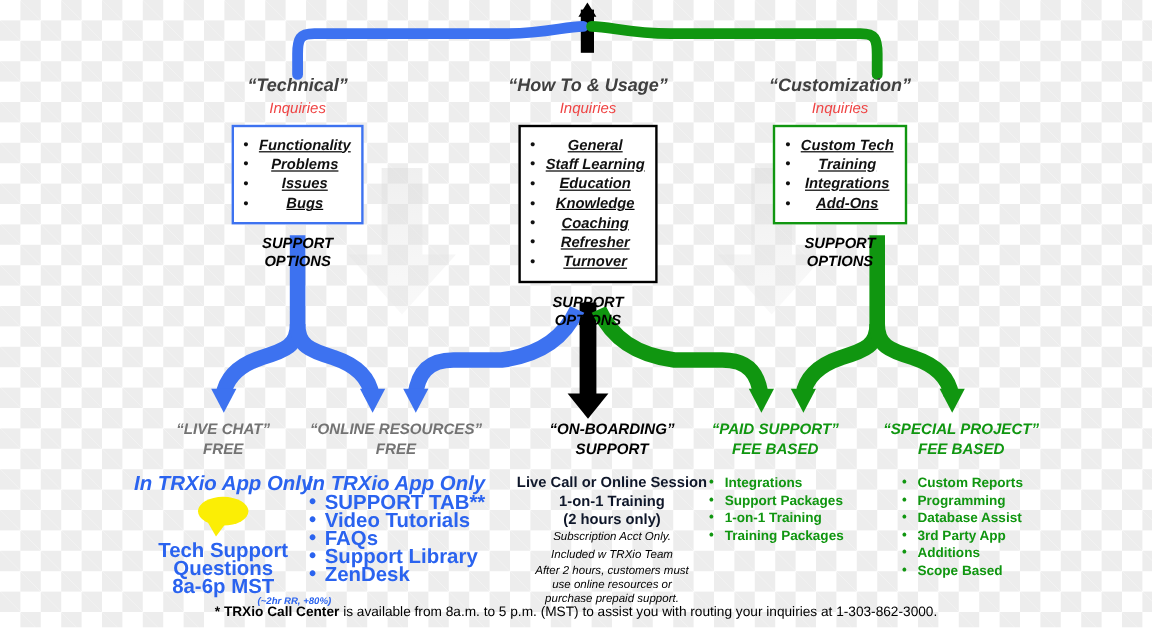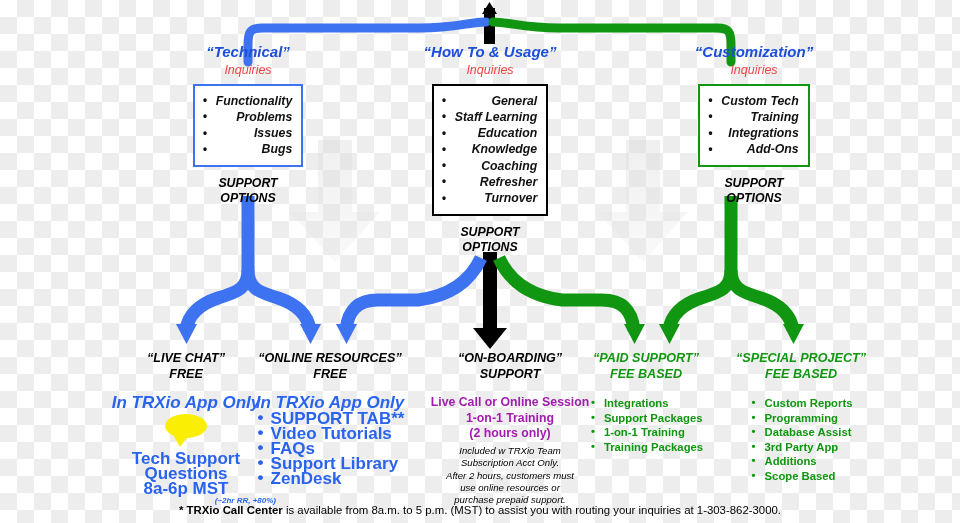--- a/index.html
+++ b/index.html
@@ -20,58 +20,58 @@
     background-position:0 0, 17px 17px;
     background-color:#ffffff;
     z-index:0;
   }
   #flow{position:absolute;left:0;top:0;width:960px;height:523px;z-index:1;}
   .layer{position:absolute;left:0;top:0;width:960px;height:523px;z-index:2;}
   .node{position:absolute;text-align:center;}
 
   .hdr-title{
     font-family:"Liberation Sans", sans-serif;
-    font-style:italic;font-weight:bold;font-size:15px;color:#1d4ed8;
-    white-space:nowrap;line-height:1.1;
+    font-style:italic;font-weight:bold;font-size:15px;color:#404040;
+    white-space:nowrap;line-height:1.1;margin-top:20px;
   }
   .hdr-sub{
     font-family:"Liberation Sans", sans-serif;
     font-style:italic;font-size:12.5px;color:#ef4444;line-height:1.2;margin-top:2px;
   }
   .listbox{
     border:2.5px solid #000;background:#fff;
-    padding:7px 9px 7px 7px;display:inline-block;text-align:right;
+    padding:7px 9px 7px 7px;display:inline-block;text-align:center;text-decoration:underline;
   }
   .listbox.blue{border-color:#3d72f0;}
   .listbox.green{border-color:#109610;}
   .listbox ul{list-style:none;margin:0;padding:0;}
   .listbox li{
     font-style:italic;font-weight:bold;font-size:12.3px;color:#111;
     line-height:16.3px;white-space:nowrap;position:relative;padding-left:14px;
   }
   .listbox li:before{
     content:"\2022";position:absolute;left:1px;top:-0.5px;font-size:12px;font-weight:bold;
   }
   .supopt{
     font-style:italic;font-weight:bold;font-size:12.3px;color:#000;
     line-height:15px;white-space:nowrap;
   }
 
   .out-title{
     font-style:italic;font-weight:bold;font-size:12.6px;line-height:15.5px;
     white-space:nowrap;
   }
-  .out-blue{color:#000000;}
+  .out-blue{color:#737373;}
   .out-green{color:#109610;}
   .out-black{color:#000;}
 
   .body-b{font-weight:bold;font-size:17px;line-height:15px;color:#2a63ef;}
   .body-b.ital{font-style:italic;}
   .body-g{font-weight:bold;font-size:11.3px;line-height:14.6px;color:#109610;}
-  .body-k{font-weight:bold;font-size:12.3px;line-height:15.6px;color:#a21caf;}
+  .body-k{font-weight:bold;font-size:12.3px;line-height:15.6px;color:#0f172a;}
   .fine-k{font-style:italic;font-size:9.6px;line-height:12.4px;color:#000;}
   .tiny-b{font-style:italic;font-weight:bold;font-size:8px;line-height:10px;color:#2a63ef;text-align:right;}
 
   ul.bul{list-style:none;margin:0;padding:0;text-align:left;display:inline-block;}
   ul.bul li{position:relative;padding-left:15px;white-space:nowrap;}
   ul.bul li:before{content:"\2022";position:absolute;left:2px;top:-1px;}
 
   .footer{
     position:absolute;left:0;top:503px;width:960px;text-align:center;
     font-size:11.4px;color:#000;line-height:15px;
@@ -183,21 +183,21 @@
           <li>Turnover</li>
         </ul>
       </div>
     </div>
     <div class="supopt" style="margin-top:9px;">
       <div>SUPPORT</div>
       <div>OPTIONS</div>
     </div>
   </div>
 
-  <div class="node" style="left:654px;top:44px;width:200px;">
+  <div class="node" style="left:600px;top:44px;width:200px;">
     <div class="hdr-title">“Customization”</div>
     <div class="hdr-sub">Inquiries</div>
     <div style="margin-top:6px;">
       <div class="listbox green">
         <ul>
           <li>Custom Tech</li>
           <li>Training</li>
           <li>Integrations</li>
           <li>Add-Ons</li>
         </ul>
@@ -231,22 +231,22 @@
       <li>ZenDesk</li>
     </ul>
   </div>
 
   <div class="node" style="left:424px;top:351px;width:172px;">
     <div class="out-title out-black">“ON-BOARDING”</div>
     <div class="out-title out-black">SUPPORT</div>
     <div class="body-k" style="margin-top:13px;">Live Call or Online Session</div>
     <div class="body-k">1-on-1 Training</div>
     <div class="body-k">(2 hours only)</div>
+    <div class="fine-k">Subscription Acct Only.</div>
     <div class="fine-k" style="margin-top:3px;">Included w TRXio Team</div>
-    <div class="fine-k">Subscription Acct Only.</div>
     <div class="fine-k">After 2 hours, customers must</div>
     <div class="fine-k">use online resources or</div>
     <div class="fine-k">purchase prepaid support.</div>
   </div>
 
   <div class="node" style="left:573px;top:351px;width:146px;">
     <div class="out-title out-green">“PAID SUPPORT”</div>
     <div class="out-title out-green">FEE BASED</div>
     <ul class="bul body-g" style="margin-top:14px;">
       <li>Integrations</li>

